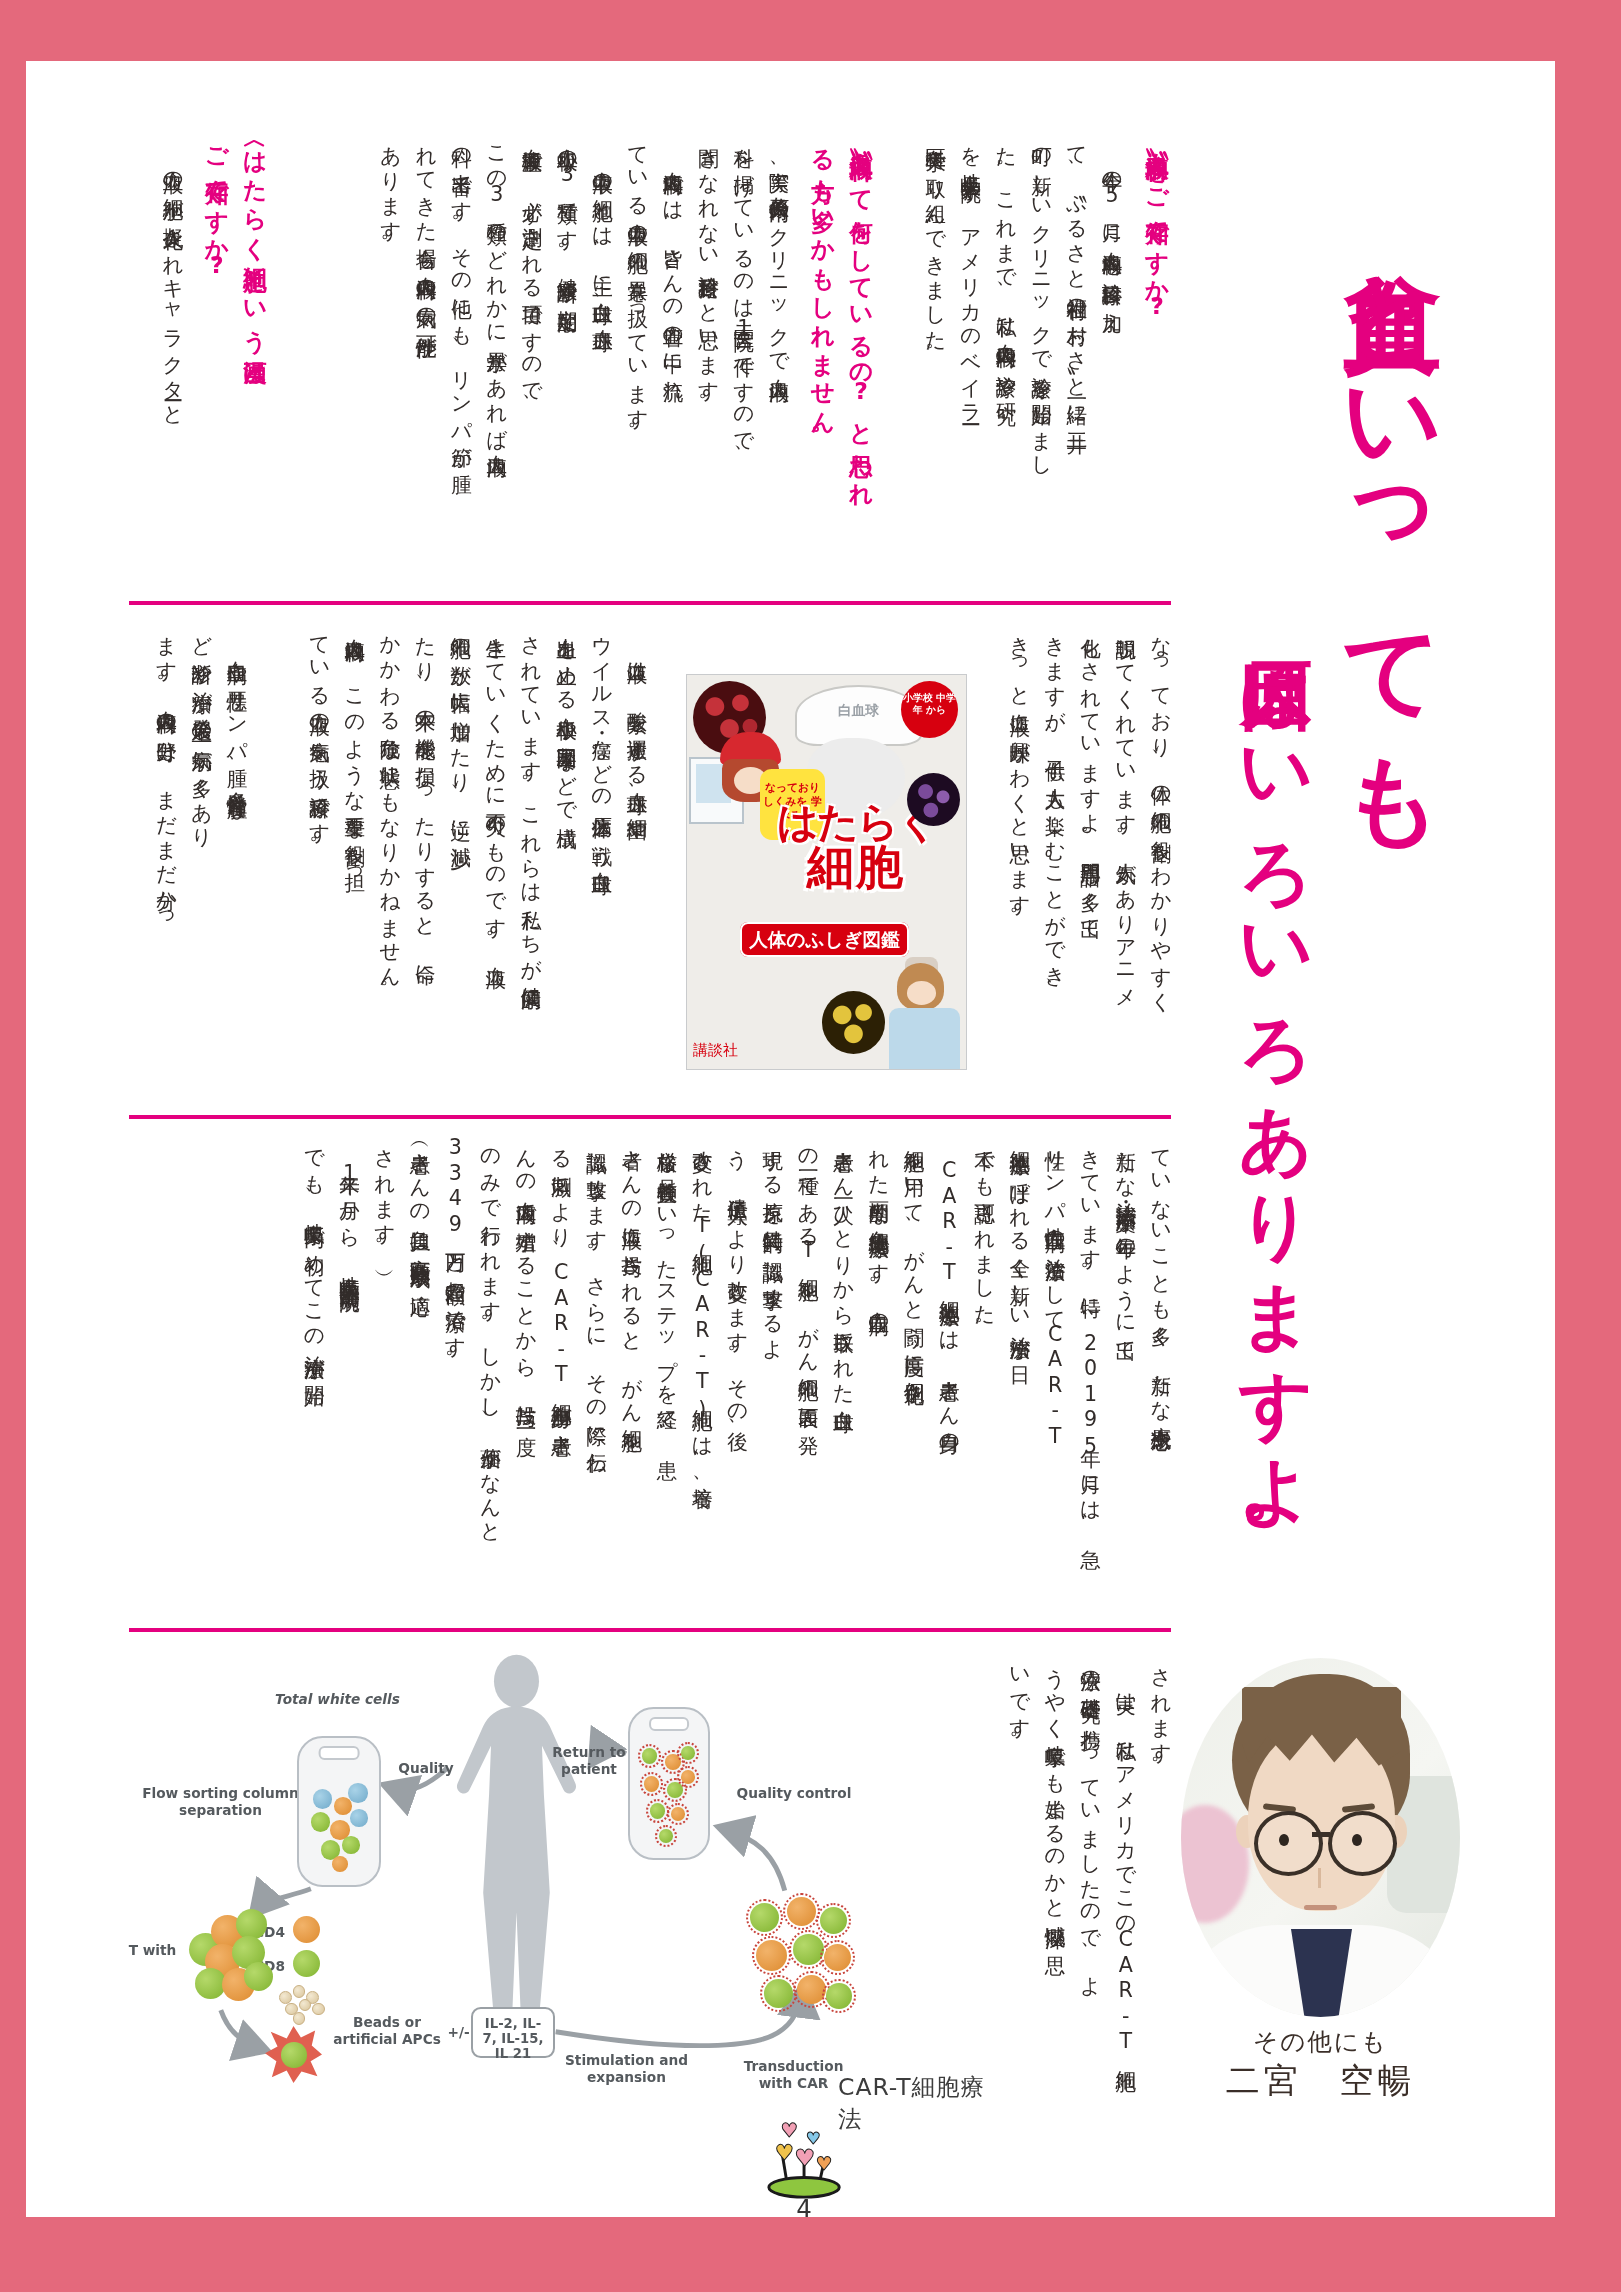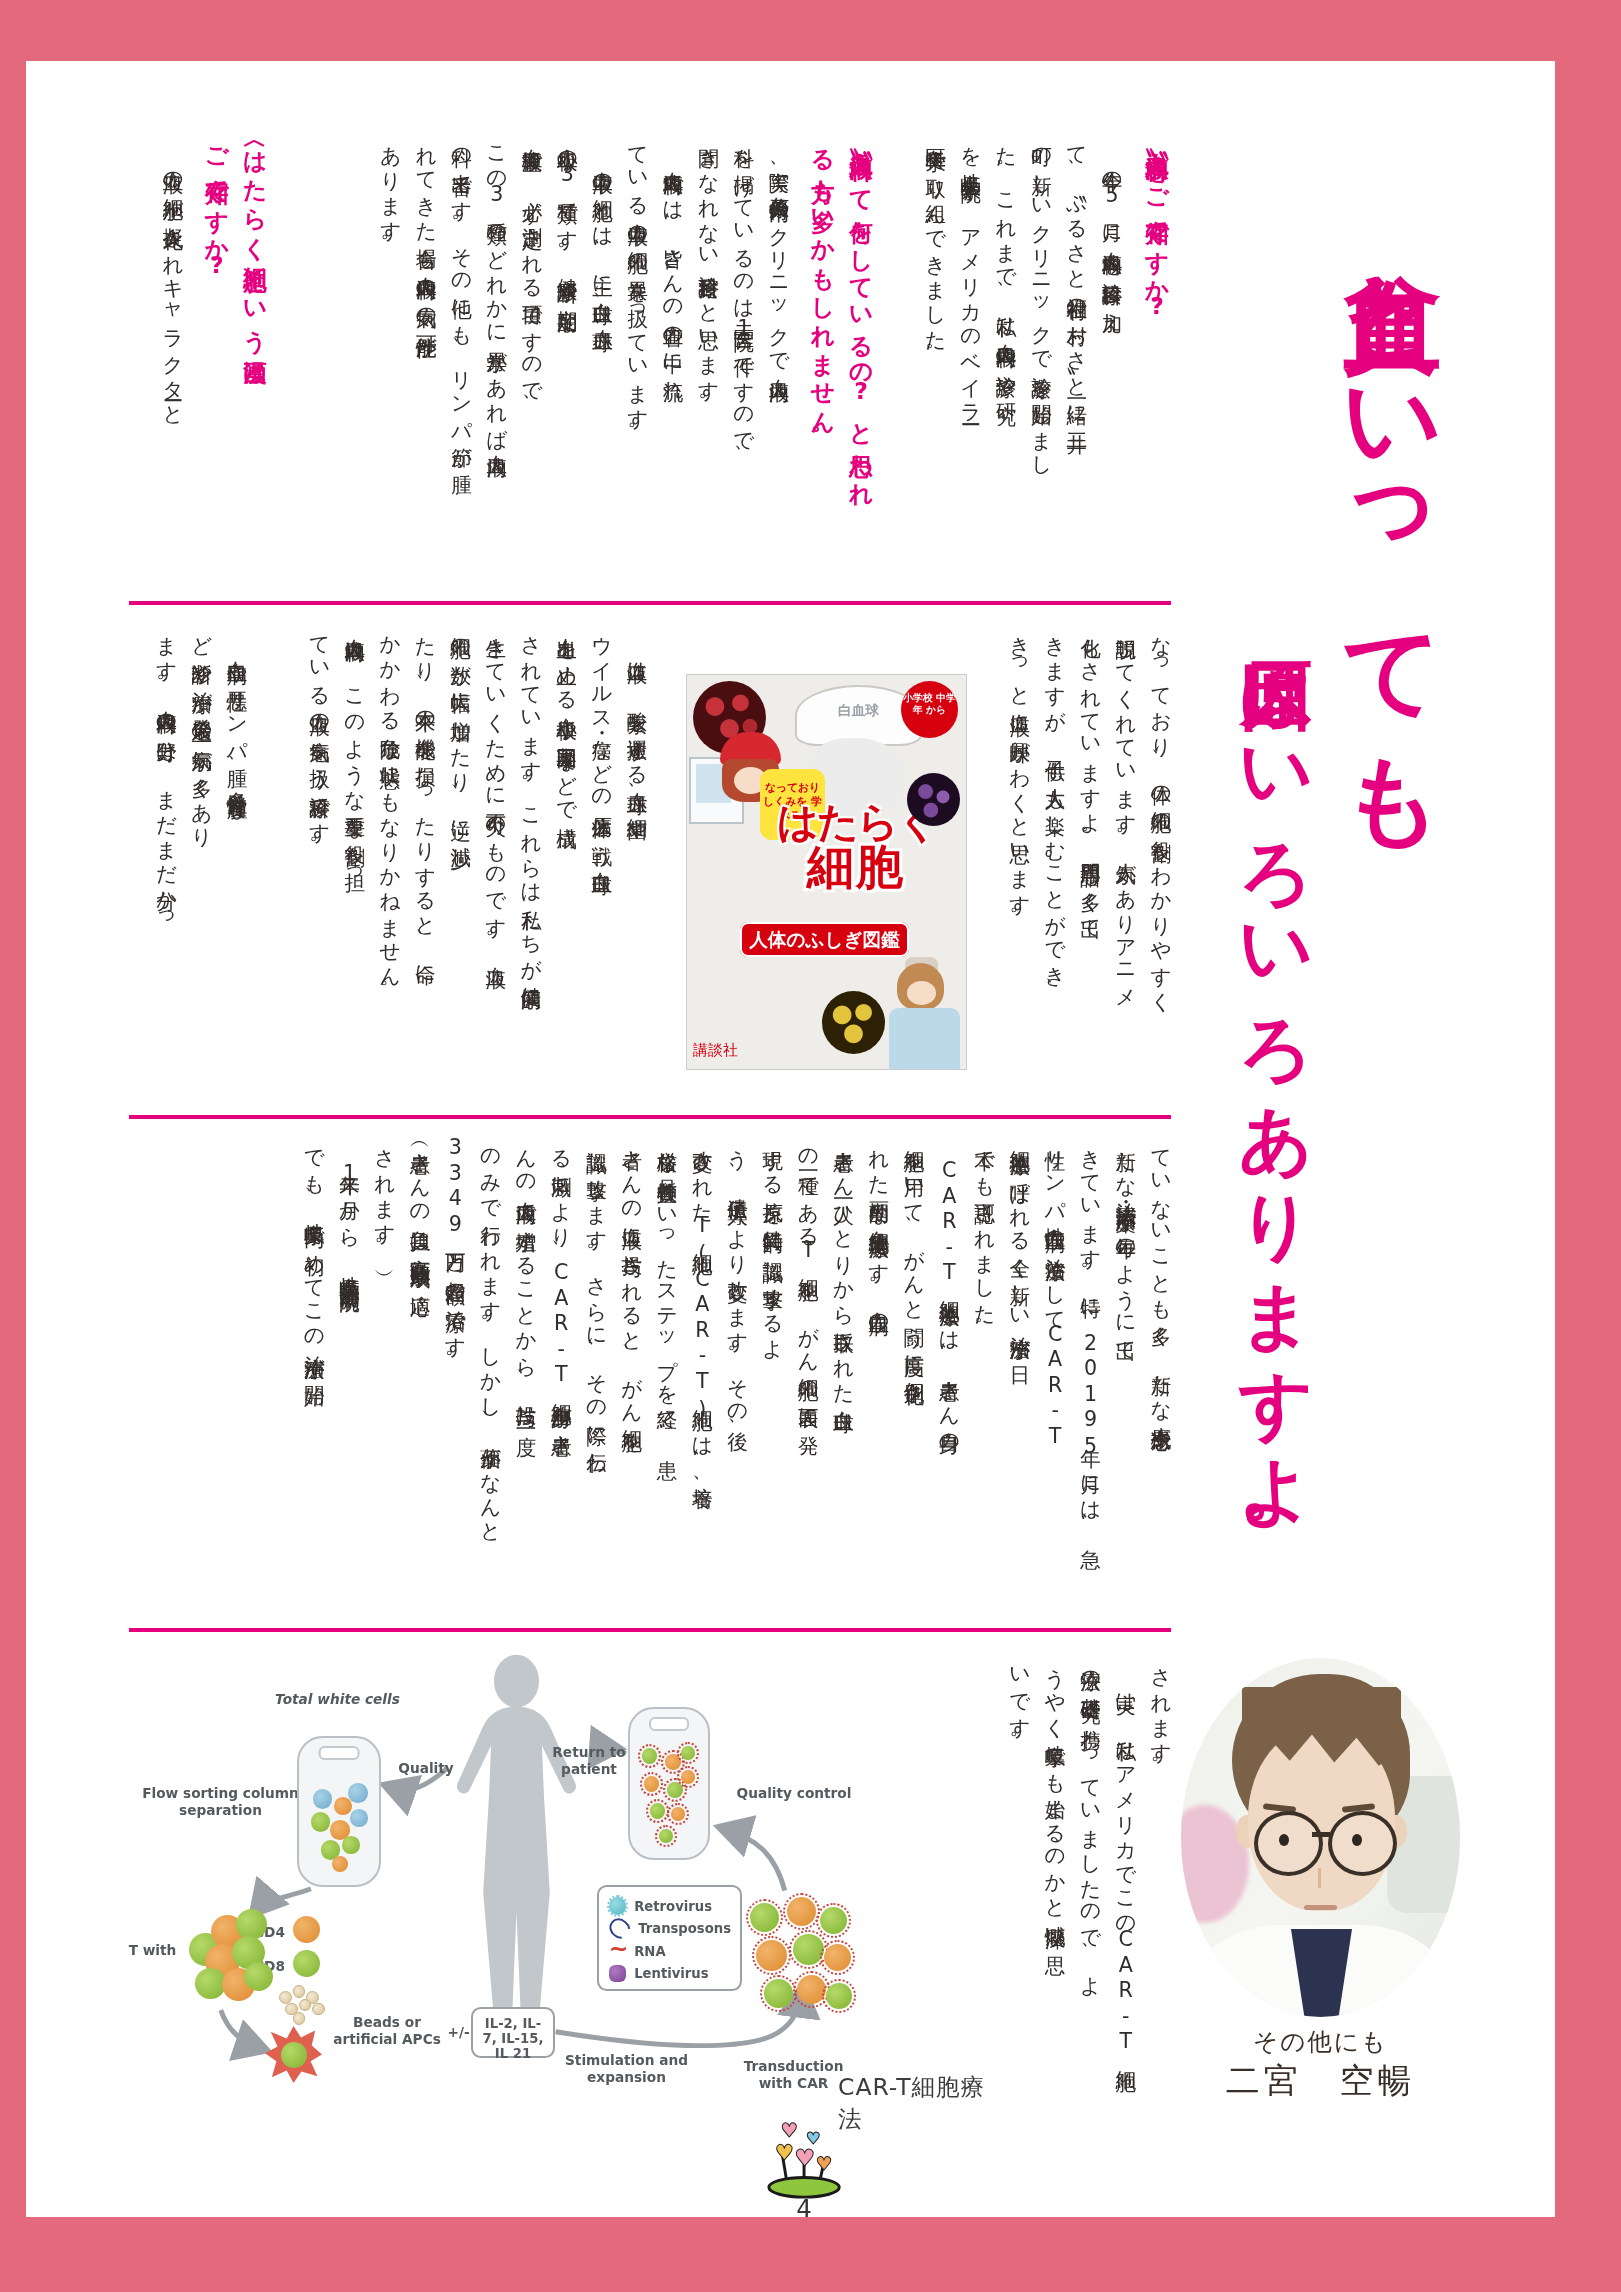--- a/index.html
+++ b/index.html
@@ -380,38 +380,20 @@
         <div class="bead" style="left:9.8px;top:19.6px;"></div>
       <div class="bead" style="left:23.5px;top:15.7px;"></div>
         <div class="bead" style="left:37px;top:19.6px;"></div>
       <div class="bead" style="left:17.6px;top:29px;"></div>
     </div>
     <div id="apc" style="left:182px;top:384px;"></div>
     <div id="apc-core" style="left:198px;top:400px;"></div>
 
     <div id="il-box" style="left:388px;top:365px;width:84px;height:51px;">IL-2, IL-7, IL-15, IL 21</div>
 
-    <div id="legend" style="left:514px;top:243px;width:145px;height:106px;">
-      <div class="leg-row">
-          <div class="leg-ic" id="ic-retro"></div>
-          <div class="leg-txt">Retrovirus</div>
-        </div>
-      <div class="leg-row">
-          <div class="leg-ic" id="ic-trans"></div>
-          <div class="leg-txt">Transposons</div>
-        </div>
-      <div class="leg-row">
-          <div class="leg-ic" id="ic-rna">~</div>
-          <div class="leg-txt">RNA</div>
-        </div>
-      <div class="leg-row">
-          <div class="leg-ic" id="ic-lenti"></div>
-          <div class="leg-txt">Lentivirus</div>
-        </div>
-    </div>
 
     <div class="dg" style="left:659px;top:251px;width:118px;height:137px;">
       <div class="cell c-green c-spike" style="left:7.8px;top:9.8px;width:29px;height:29px;"></div>
       <div class="cell c-orange c-spike" style="left:45px;top:3.9px;width:29px;height:29px;"></div>
       <div class="cell c-green c-spike" style="left:78px;top:13.7px;width:27.4px;height:27.4px;"></div>
       <div class="cell c-orange c-spike" style="left:13.7px;top:47px;width:31px;height:31px;"></div>
       <div class="cell c-green c-spike" style="left:51px;top:41px;width:31px;height:31px;"></div>
       <div class="cell c-orange c-spike" style="left:82px;top:51px;width:27.4px;height:27.4px;"></div>
       <div class="cell c-green c-spike" style="left:21.6px;top:86px;width:29px;height:29px;"></div>
       <div class="cell c-orange c-spike" style="left:55px;top:82px;width:29px;height:29px;"></div>

